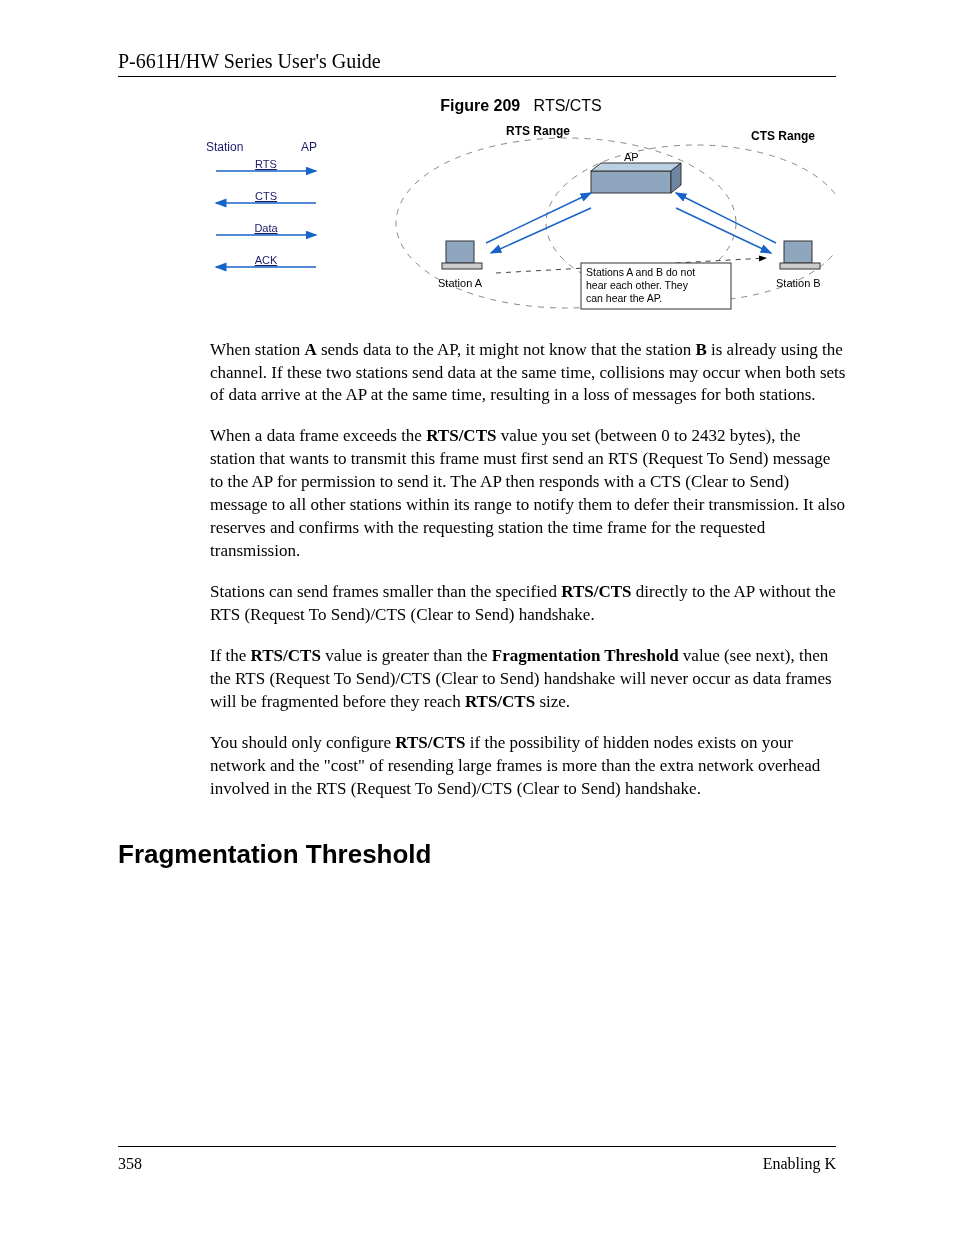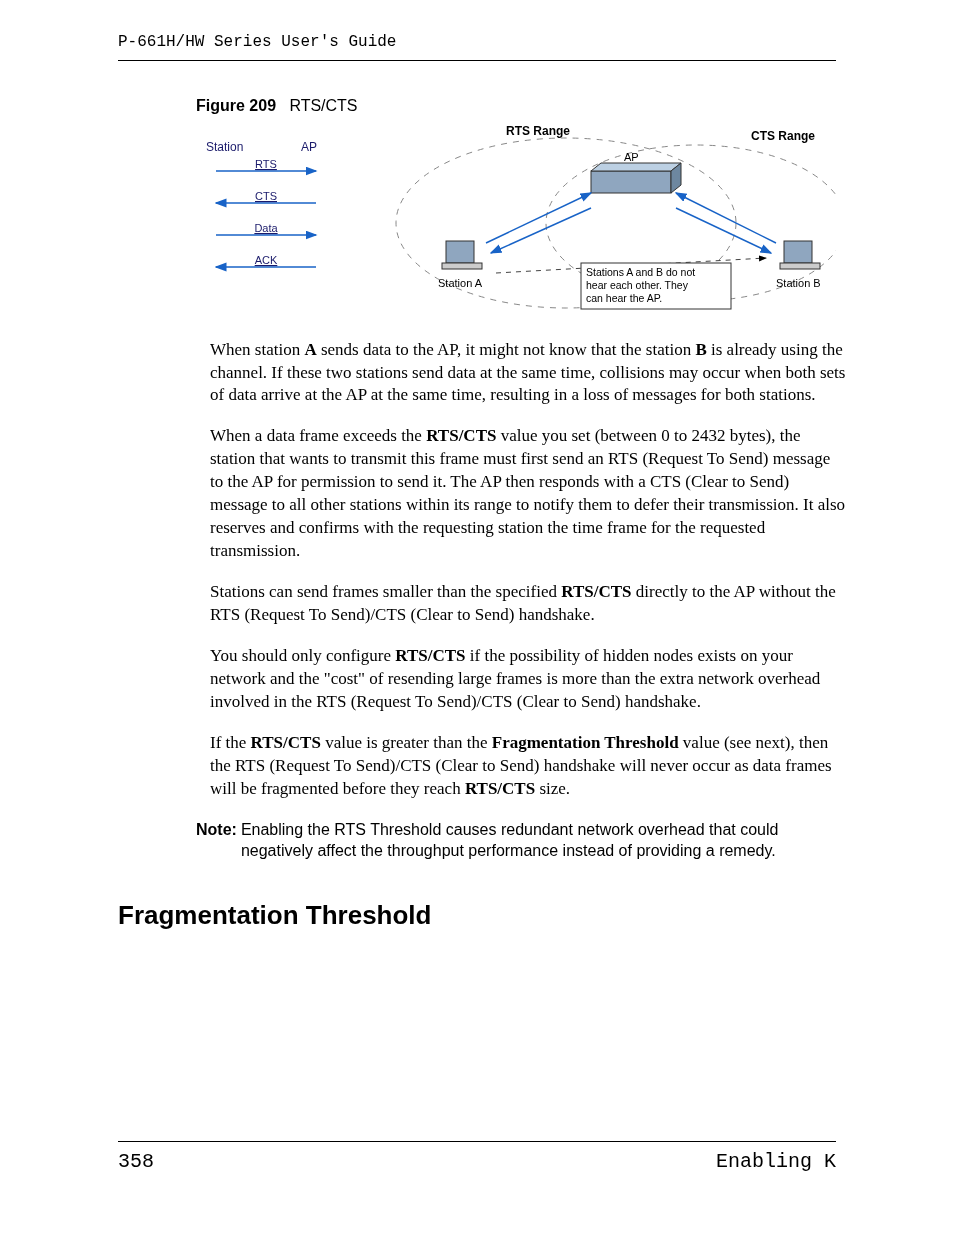--- a/index.html
+++ b/index.html
@@ -9,38 +9,39 @@
     height: 1235px;
     background: #fff;
     font-family: "Times New Roman", Times, serif;
     color: #000;
     position: relative;
     font-size: 17px;
     line-height: 1.35;
   }
   .header {
     position: absolute;
-    top: 32px;
+    top: 48px;
     left: 118px;
     right: 118px;
     height: 28px;
     border-bottom: 1.5px solid #000;
-    font-family: Liberation Mono, monospace;
-    font-size: 16px;
+    font-family: Liberation Serif, serif;
+    font-size: 20px;
   }
   .content {
     position: absolute;
     top: 95px;
     left: 118px;
     right: 108px;
   }
   .figcap {
     margin-left: 78px;
     font-family: Arial, Helvetica, sans-serif;
     font-size: 16px;
+    text-align: center;
   }
   .bodytext {
     margin-left: 78px;
     margin-right: 0;
   }
   .bodytext p { margin: 0 0 18px 14px; }
   .note {
     margin-left: 78px;
     font-family: Arial, Helvetica, sans-serif;
     font-size: 16px;
@@ -54,22 +55,22 @@
     font-size: 26px;
     margin: 36px 0 22px 0;
   }
   .footer {
     position: absolute;
     left: 118px;
     right: 118px;
     bottom: 60px;
     border-top: 1.5px solid #000;
     padding-top: 6px;
-    font-family: Liberation Mono, monospace;
-    font-size: 20px;
+    font-family: Liberation Serif, serif;
+    font-size: 16px;
     display: flex;
     justify-content: space-between;
   }
   
   .figure {
     margin: 6px 0 16px 78px;
     width: 640px;
     height: 200px;
     position: relative;
   }
@@ -158,31 +159,27 @@
     <p>
       <span>When station </span><b>A</b><span> sends data to the AP, it might not know that the station </span><b>B</b><span> is already using the channel. If these two stations send data at the same time, collisions may occur when both sets of data arrive at the AP at the same time, resulting in a loss of messages for both stations.</span>
     </p>
     <p>
       <span>When a data frame exceeds the </span><b>RTS/CTS</b><span> value you set (between 0 to 2432 bytes), the station that wants to transmit this frame must first send an RTS (Request To Send) message to the AP for permission to send it. The AP then responds with a CTS (Clear to Send) message to all other stations within its range to notify them to defer their transmission. It also reserves and confirms with the requesting station the time frame for the requested transmission.</span>
     </p>
     <p>
       <span>Stations can send frames smaller than the specified </span><b>RTS/CTS</b><span> directly to the AP without the RTS (Request To Send)/CTS (Clear to Send) handshake.</span>
     </p>
     <p>
-      <span>You should only configure </span><b>RTS/CTS</b><span> if the possibility of hidden nodes exists on your network and the "cost" of resending large frames is more than the extra network overhead involved in the RTS (Request To Send)/CTS (Clear to Send) handshake.</span>
+      <span>If the </span><b>RTS/CTS</b><span> value is greater than the </span><b>Fragmentation Threshold</b><span> value (see next), then the RTS (Request To Send)/CTS (Clear to Send) handshake will never occur as data frames will be fragmented before they reach </span><b>RTS/CTS</b><span> size.</span>
     </p>
     <p>
-      <span>If the </span><b>RTS/CTS</b><span> value is greater than the </span><b>Fragmentation Threshold</b><span> value (see next), then the RTS (Request To Send)/CTS (Clear to Send) handshake will never occur as data frames will be fragmented before they reach </span><b>RTS/CTS</b><span> size.</span>
+      <span>You should only configure </span><b>RTS/CTS</b><span> if the possibility of hidden nodes exists on your network and the "cost" of resending large frames is more than the extra network overhead involved in the RTS (Request To Send)/CTS (Clear to Send) handshake.</span>
     </p>
   </div>
 
-  <div class="note">
-    <span class="lbl">Note:</span>
-    <span class="txt">Enabling the RTS Threshold causes redundant network overhead that could negatively affect the throughput performance instead of providing a remedy.</span>
-  </div>
 
   <h2 class="sec">Fragmentation Threshold</h2>
 
 
 </div>
 
 <div class="footer">
   <span>358</span>
   <span>Enabling K</span>
 </div>

